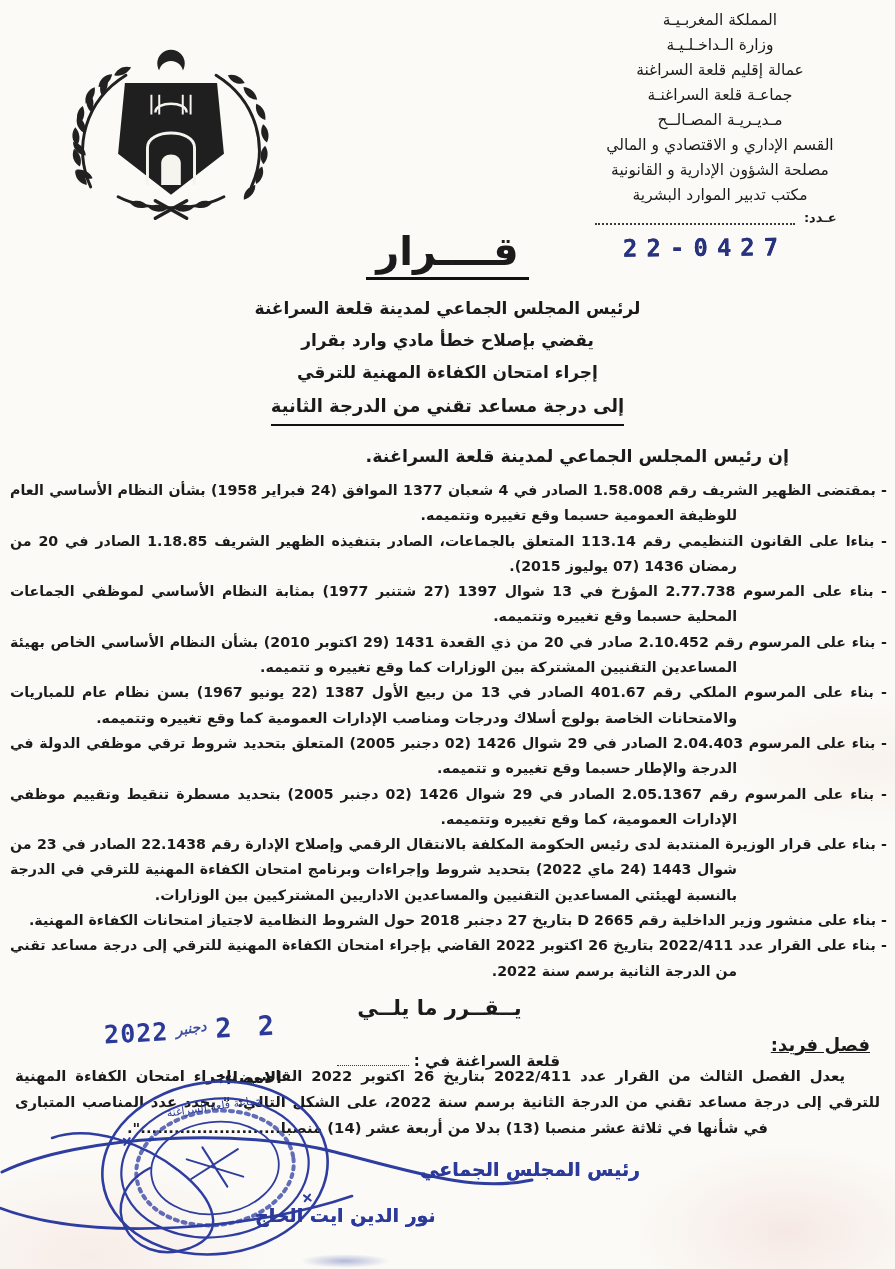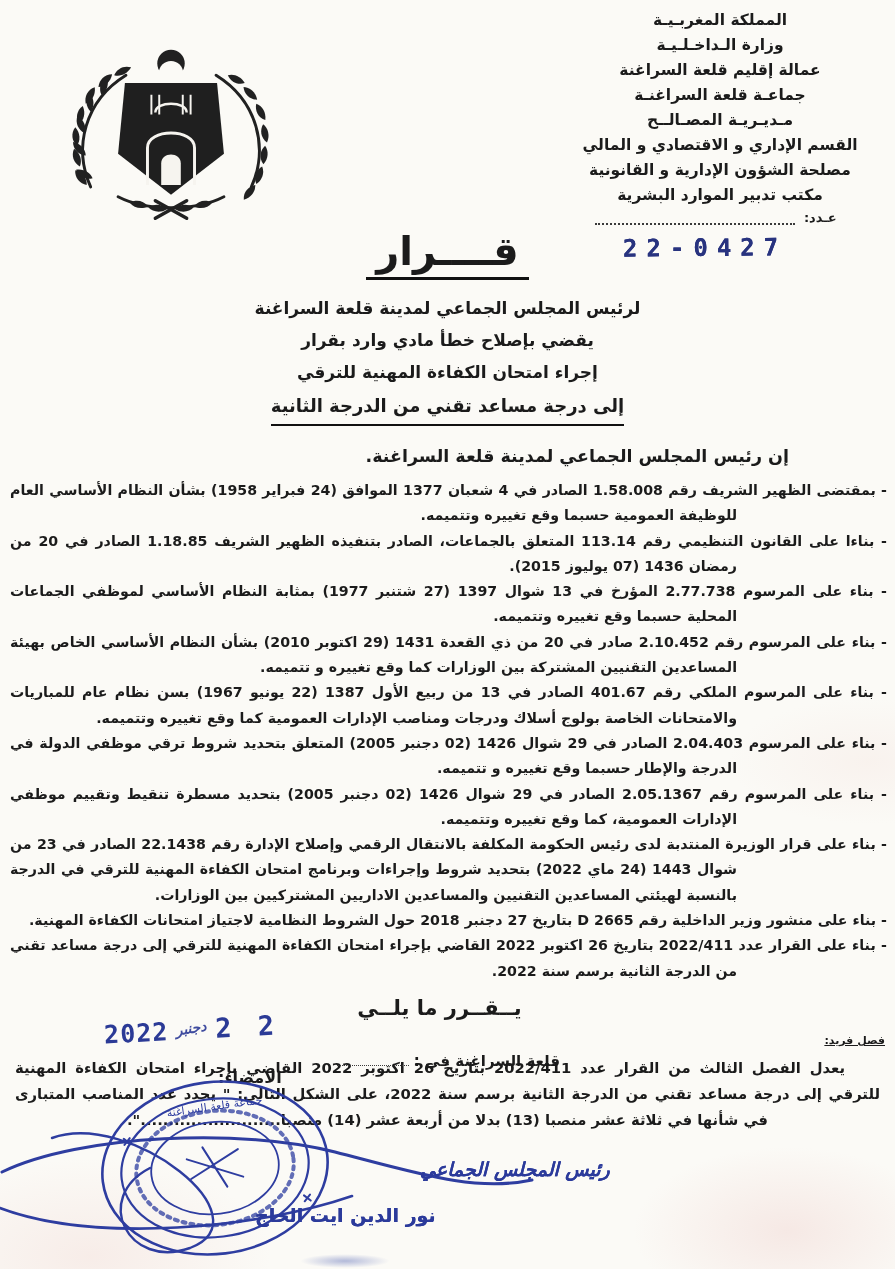--- a/index.html
+++ b/index.html
@@ -15,21 +15,21 @@
     overflow:hidden;
     font-family:"DejaVu Sans", sans-serif;
     color:#1b1b1b;
     direction:rtl;
   }
   
   .hdr-text{
     margin:8px 10px 0 0;
     width:330px;
     text-align:center;
-    font-weight:bold;
+    font-weight:normal;
     font-size:15.5px;
     line-height:25px;
   }
   .hdr-number{
     width:330px;margin:2px 14px 0 0;
     text-align:center;
     font-weight:bold;font-size:13px;
   }
   .dots-lg{
     display:inline-block;width:200px;height:10px;
@@ -66,22 +66,22 @@
   .clause{
     margin:0;font-weight:bold;font-size:14.2px;line-height:25.3px;
     text-align:justify;
     padding-right:150px;text-indent:-150px; 
   }
   .decision-heading{
     margin:12px 16px 2px 0;text-align:center;
     font-weight:bold;font-size:21px;letter-spacing:1px;
   }
   .article-label{
-    margin:14px 10px 0 0;text-align:right;
-    font-weight:bold;font-size:11px;text-decoration:underline;
+    margin:14px 25px 0 0;text-align:right;
+    font-weight:bold;font-size:18px;text-decoration:underline;
   }
   .article-text{
     margin:8px 15px 0 15px;
     font-weight:bold;font-size:14.8px;line-height:26px;
     text-align:justify;text-align-last:center;text-indent:35px;
   }
   
   .dateline{
     position:absolute;top:1040px;right:335px;
     font-weight:bold;font-size:15px;white-space:nowrap;margin-top:12px;
@@ -105,21 +105,20 @@
   .date-stamp .year{font-size:25px;letter-spacing:1px;}
   .sig-label{
     position:absolute;top:1068px;left:218px;
     font-weight:bold;font-size:16px;
   }
   .seal{position:absolute;top:1076px;left:0;width:540px;height:193px;}
   .sig-role{
     position:absolute;top:1158px;left:420px;
     color:#2b3a9b;font-weight:bold;font-size:19px;white-space:nowrap;
     text-shadow:0 0 .5px #2b3a9b;
-    font-style:italic;
   }
   .sig-name{
     position:absolute;top:1204px;left:255px;
     color:#2b3a9b;font-weight:bold;font-size:19px;white-space:nowrap;
     text-shadow:0 0 .5px #2b3a9b;
   }
   .smudge{
     position:absolute;top:1254px;left:300px;width:90px;height:14px;
     background:radial-gradient(ellipse at center, rgba(60,80,170,.38), rgba(60,80,170,0) 70%);
   }

